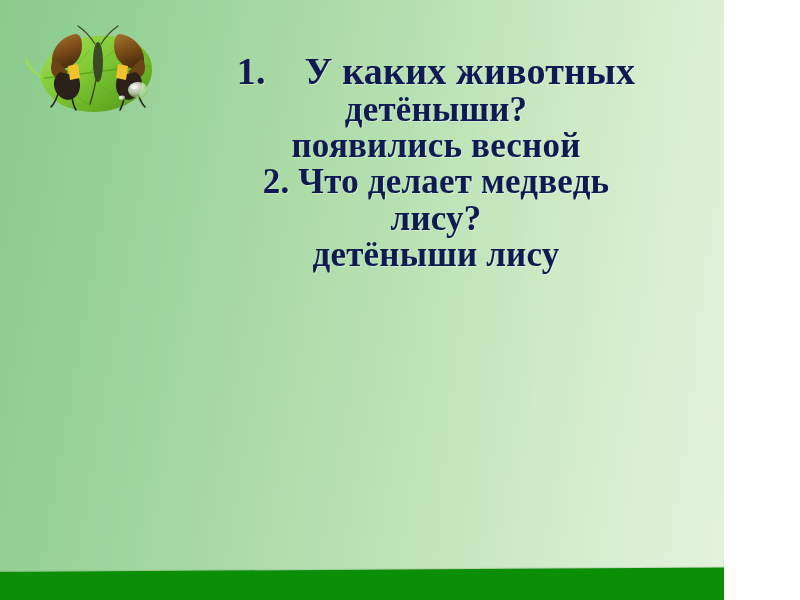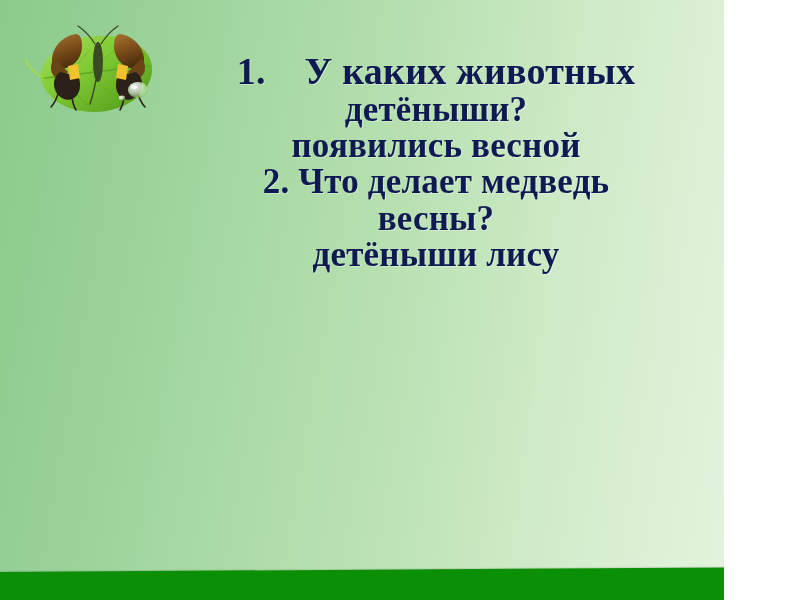--- a/index.html
+++ b/index.html
@@ -182,20 +182,20 @@
         <ellipse cx="98" cy="84" rx="3.2" ry="2.4" fill="url(#dropGrad)"></ellipse>
       </g>
     </svg>
   </div>
 
   <div class="text-block">
     <div class="line size-lg">1.    У каких животных</div>
     <div class="line size-md">детёныши?</div>
     <div class="line size-md">появились весной</div>
     <div class="line size-md">2. Что делает медведь</div>
-    <div class="line size-md">весны?</div>
+    <div class="line size-md">лису?</div>
     <div class="line size-md">детёныши лису</div>
   </div>
 
   <div class="bottom-band"></div>
   <div class="bottom-band-cap"></div>
 
 </div>
 
 </body></html>

